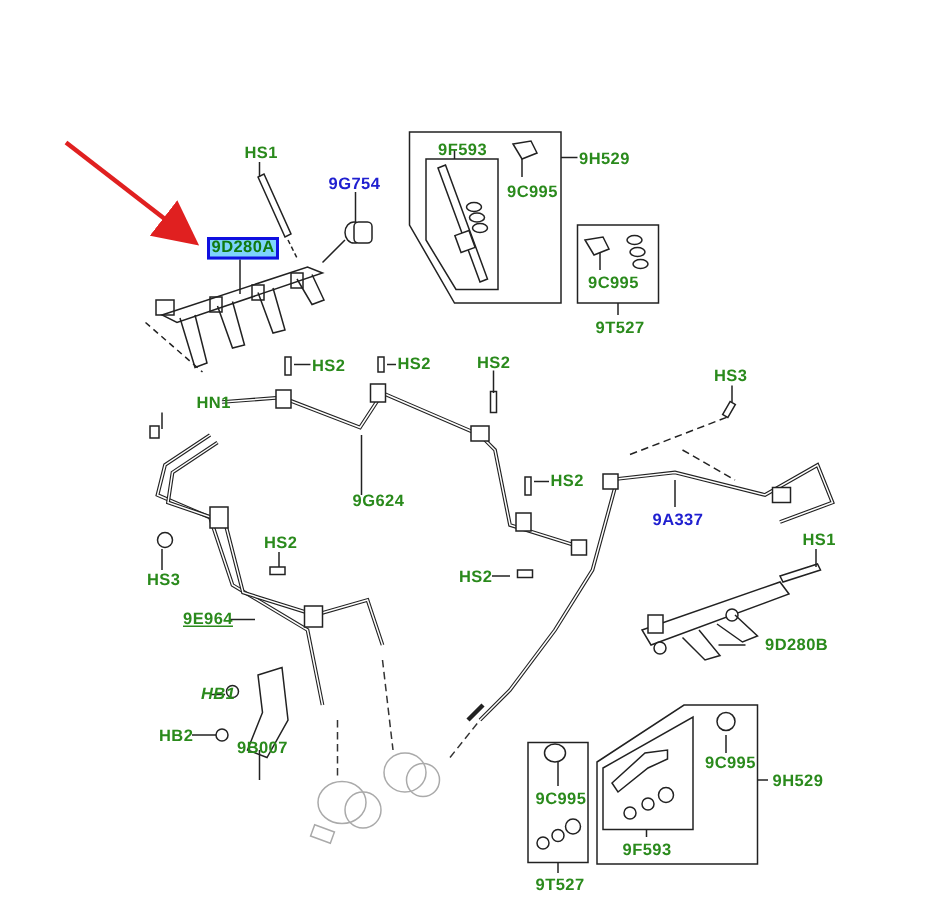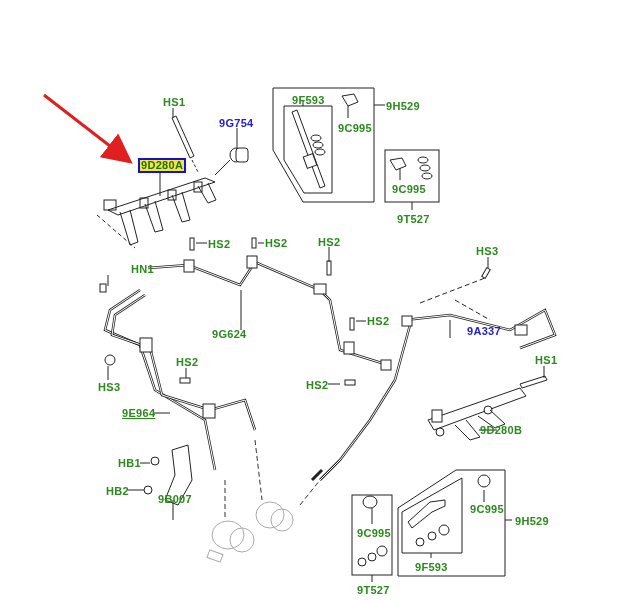--- a/index.html
+++ b/index.html
@@ -1,20 +1,20 @@
 <!DOCTYPE html>
 <html><head>
 <meta charset="utf-8">
 <style>
   html,body{margin:0;padding:0;background:#fff;}
   body{width:623px;height:603px;position:relative;overflow:hidden;font-family:"Liberation Sans",sans-serif;}
   #diagram{position:absolute;left:0;top:0;width:511px;height:603px;}
   .lbl{position:absolute;font-size:11px;font-weight:bold;color:#2a8a1c;letter-spacing:0.3px;white-space:nowrap;line-height:12px;cursor:pointer;}
   .lbl.blue{color:#2020d0;}
-  .lbl.sel{border:2px solid #1010e0;background:#fde047;padding:0 1px;color:#107a10;line-height:11px;}
+  .lbl.sel{border:2px solid #1010e0;background:#7dd3fc;padding:0 1px;color:#107a10;line-height:11px;}
 </style>
 </head>
 <body>
 
 <div id="diagram">
 <svg width="623" height="603" viewBox="0 0 623 603">
   <defs>
     <marker id="arrowhead" markerWidth="10" markerHeight="10" refX="8" refY="5" orient="auto">
       <path d="M0,0 L10,5 L0,10 Z" fill="#e02020"></path>
     </marker>
@@ -191,30 +191,30 @@
 <span class="lbl" style="left:292px;top:94px;">9F593</span>
 <span class="lbl" style="left:338px;top:122px;">9C995</span>
 <span class="lbl" style="left:386px;top:100px;">9H529</span>
 <span class="lbl" style="left:392px;top:183px;">9C995</span>
 <span class="lbl" style="left:397px;top:213px;">9T527</span>
 <span class="lbl" style="left:208px;top:238px;">HS2</span>
 <span class="lbl" style="left:265px;top:237px;">HS2</span>
 <span class="lbl" style="left:318px;top:236px;">HS2</span>
 <span class="lbl" style="left:476px;top:245px;">HS3</span>
 <span class="lbl" style="left:99px;top:263px;margin-left:32px;">HN1</span>
-<span class="lbl" style="left:212px;top:328px;">9G624</span>
+<span class="lbl" style="left:235px;top:328px;">9G624</span>
 <span class="lbl" style="left:367px;top:315px;">HS2</span>
-<span class="lbl blue" style="left:435px;top:325px;margin-left:32px;">9A337</span>
+<span class="lbl blue" style="left:435px;top:341px;">9A337</span>
 <span class="lbl" style="left:98px;top:381px;">HS3</span>
 <span class="lbl" style="left:176px;top:356px;">HS2</span>
 <span class="lbl" style="left:535px;top:354px;">HS1</span>
 <span class="lbl" style="left:306px;top:379px;">HS2</span>
 <span class="lbl" style="left:122px;top:407px;text-decoration:underline;">9E964</span>
-<span class="lbl" style="left:480px;top:424px;">9D280B</span>
-<span class="lbl" style="left:118px;top:457px;">HB1</span>
+<span class="lbl" style="left:510px;top:424px;">9D280B</span>
+<span class="lbl" style="left:134px;top:457px;font-style:italic;">HB1</span>
 <span class="lbl" style="left:106px;top:485px;">HB2</span>
 <span class="lbl" style="left:158px;top:493px;">9B007</span>
 <span class="lbl" style="left:357px;top:527px;">9C995</span>
 <span class="lbl" style="left:357px;top:584px;">9T527</span>
 <span class="lbl" style="left:470px;top:503px;">9C995</span>
 <span class="lbl" style="left:515px;top:515px;">9H529</span>
 <span class="lbl" style="left:415px;top:561px;">9F593</span>
 </div>
 
 </body></html>

